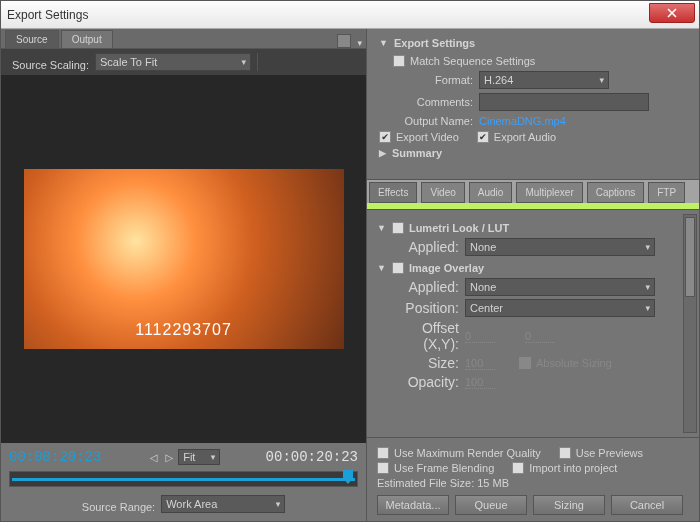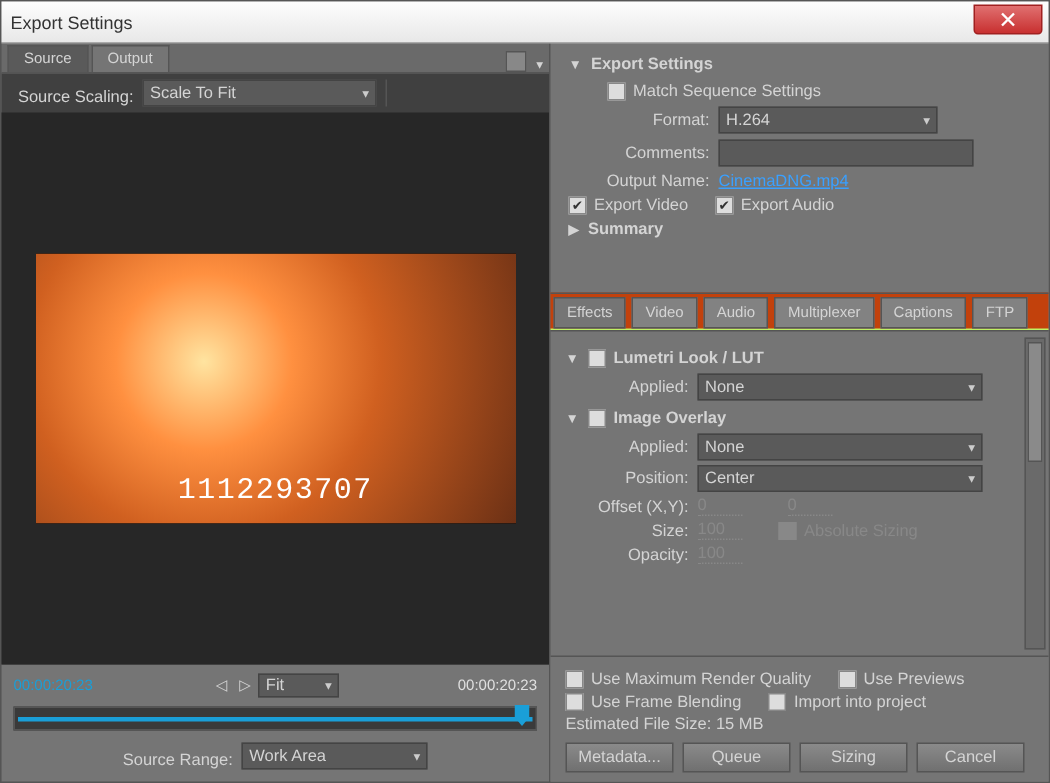--- a/index.html
+++ b/index.html
@@ -17,54 +17,54 @@
 .tabs .spacer{flex:1}
 .mini-icon{width:14px;height:14px;background:#888;border:1px solid #555;margin:0 2px}
 .row{display:flex;align-items:flex-end;padding:4px 8px}
 .label{text-align:right;padding-right:6px;font-size:11px}
 .dropdown{background:#5a5a5a;border:1px solid #444;height:18px;display:flex;align-items:center;padding:0 4px;position:relative;cursor:pointer}
 .dropdown::after{content:"▾";position:absolute;right:4px;font-size:9px;color:#ccc}
 .dropdown.dim{color:#888}
 .preview{flex:1;background:#272727;margin:0;position:relative;display:flex;align-items:center;justify-content:center}
 .video-frame{width:320px;height:180px;background:#000;position:relative;overflow:hidden}
 .video-img{width:100%;height:100%;background:radial-gradient(circle at 35% 40%,#ffe4a0 0%,#ff9040 25%,#d06020 50%,#6b3015 100%);position:relative}
-.watermark{position:absolute;bottom:10px;left:50%;transform:translateX(-50%);color:#fff;font-size:20px;letter-spacing:1px;font-family:Liberation Mono, monospace}
+.watermark{position:absolute;bottom:10px;left:50%;transform:translateX(-50%);color:#fff;font-size:16px;letter-spacing:1px;font-family:Liberation Sans, sans-serif}
 .timeline-area{background:#757575;padding:4px 8px}
 .time-row{display:flex;align-items:center;justify-content:space-between;padding:2px 0}
-.timecode{color:#1a9fd8;font-size:10px;font-family:Liberation Sans, sans-serif}
+.timecode{color:#1a9fd8;font-size:14px;font-family:Liberation Mono, monospace}
 .timecode.white{color:#e0e0e0}
 .nav-btns{display:flex;gap:2px;align-items:center}
 .tri{font-size:10px;padding:0 3px;cursor:pointer}
-.fit-dd{width:54px;height:16px;font-size:10px}
+.fit-dd{width:42px;height:16px;font-size:10px}
 .track{height:16px;background:#3a3a3a;position:relative;margin:4px 0;border:1px solid #555}
 .track-bar{position:absolute;left:2px;right:2px;top:6px;height:3px;background:#1a9fd8}
 .playhead{position:absolute;right:4px;top:-2px;width:10px;height:14px}
 .playhead svg{width:10px;height:14px}
 .export-section{padding:8px 12px}
 .section-hdr{display:flex;align-items:center;font-weight:bold;font-size:12px;margin-bottom:6px;cursor:pointer}
 .disclosure{margin-right:6px;font-size:9px}
 .chk{width:12px;height:12px;background:#ddd;border:1px solid #888;margin-right:5px;display:inline-flex;align-items:center;justify-content:center;font-size:9px;color:#333;cursor:pointer}
 .form-row{display:flex;align-items:center;margin:4px 0}
 .form-row .label{width:100px}
-.form-row .dropdown{width:146px}
+.form-row .dropdown{width:130px}
 .icons-inline{display:flex;gap:6px;margin-left:6px}
 .sm-icon{width:14px;height:14px;display:flex;align-items:center;justify-content:center;font-size:10px;cursor:pointer;color:#ccc}
 .textfield{background:#5a5a5a;border:1px solid #444;height:18px;flex:1;max-width:170px}
-.link{color:#3aa0ff;text-decoration:underline;cursor:pointer}
+.link{color:#3aa0ff;cursor:pointer}
 .inline-chk{display:flex;align-items:center;margin-right:18px}
-.subtabs{display:flex;background:#c2410c;border-top:1px solid #555;border-bottom:1px solid #bef264;margin-top:22px}
+.subtabs{display:flex;background:#a3a3a3;border-top:1px solid #555;border-bottom:6px solid #bef264;margin-top:6px}
 .subtab{padding:4px 8px;border:1px solid #555;background:#828282;margin:2px 2px 0 2px;font-size:10px;cursor:pointer}
 .subtab.active{background:#757575}
 .scroll-panel{flex:1;overflow:hidden;padding:6px 10px;position:relative;border-top:1px solid #555}
 .scrollbar-v{position:absolute;right:2px;top:4px;bottom:4px;width:14px;background:#6a6a6a;border:1px solid #555}
 .scrollbar-thumb{position:absolute;left:1px;right:1px;top:2px;height:80px;background:#8a8a8a;border:1px solid #555}
 .sub-section{margin:6px 0}
 .sub-hdr{display:flex;align-items:center;font-weight:bold;margin-bottom:4px;cursor:pointer}
 .mini-row{display:flex;align-items:center;margin:3px 0 3px 18px}
-.mini-row .label{width:70px;font-size:11px}
+.mini-row .label{width:70px;font-size:14px}
 .val-dim{color:#888;border-bottom:1px dotted #888;min-width:30px;display:inline-block}
 .footer{border-top:1px solid #555;padding:6px 10px;background:#757575}
 .footer-row{display:flex;align-items:center;margin:3px 0}
 .btn{background:linear-gradient(#8a8a8a,#707070);border:1px solid #555;padding:3px 0;width:72px;text-align:center;margin-right:6px;cursor:pointer;font-size:11px}
 .btn-row{display:flex;margin-top:6px}
 .vline{width:1px;background:#555;margin:0 1px;align-self:stretch}
 </style>
 </head>
 <body>
 
@@ -128,21 +128,21 @@
         </div>
       </div>
     </div>
 
     <div class="right">
       <div class="export-section">
         <div class="section-hdr">
           <span class="disclosure">▼</span>
           <span>Export Settings</span>
         </div>
-        <div class="form-row" style="margin-left:26px">
+        <div class="form-row" style="margin-left:14px">
           <span class="chk"></span>
           <span>Match Sequence Settings</span>
         </div>
         <div class="form-row">
           <span class="label">Format:</span>
           <div class="dropdown">
               <span>H.264</span>
             </div>
         </div>
         <div class="form-row">

